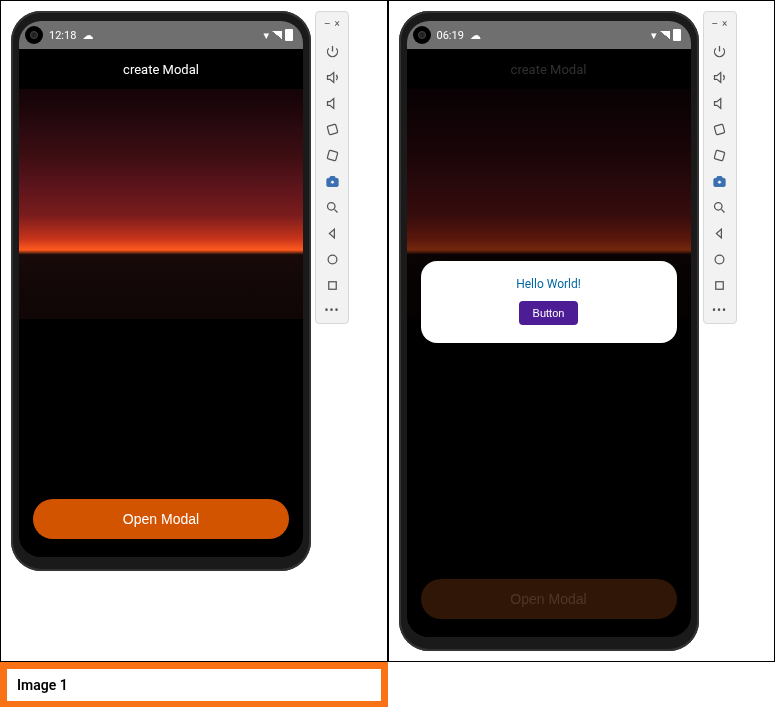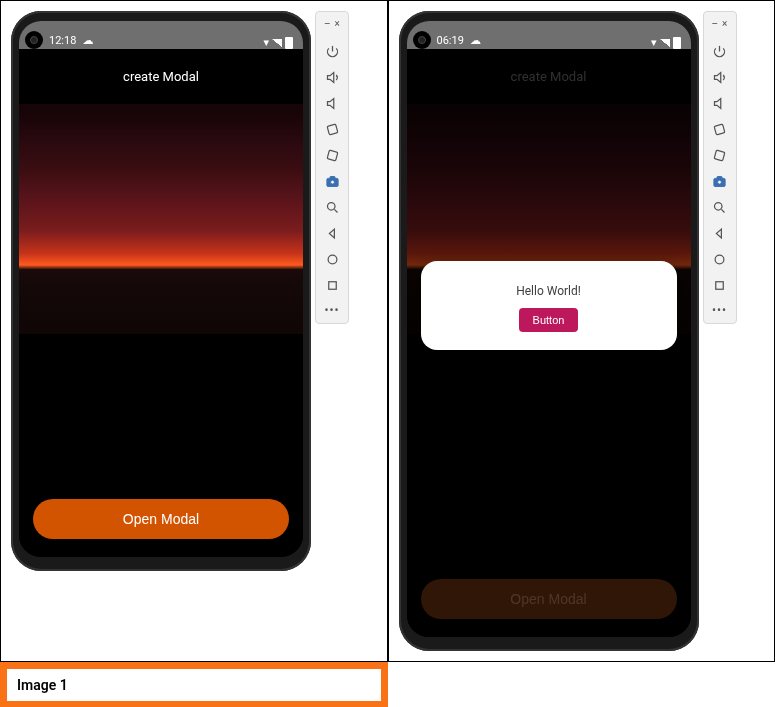--- a/index.html
+++ b/index.html
@@ -28,41 +28,41 @@
     background:#000;
     border-radius:22px;
     overflow:hidden;
   }
 
   
   .statusbar {
     height:28px;
     background:#6f6f6f;
     display:flex;
-    align-items:flex-end;
+    align-items:center;
     justify-content:space-between;
     padding:0 10px 0 6px;
     font-size:11px;
     color:#fff;
     gap:7px;
   }
   .statusbar .left { display:flex; align-items:center; gap:6px; }
   .camera {
     width:18px; height:18px; border-radius:50%; background:#000;
     display:flex; align-items:center; justify-content:center;
   }
   .camera::after{content:""; width:6px;height:6px;border-radius:50%;background:#222;border:1px solid #444;}
   .clouds { font-size:11px; }
   .status-icons { display:flex; gap:3px; align-items:center; }
   .sig { width:10px;height:8px; background:linear-gradient(to top right, transparent 49%, #fff 50%);}
   .batt { width:8px;height:12px;background:#fff;border-radius:1px;}
 
   
   .appheader {
-    height:55px;
+    height:40px;
     display:flex;
     align-items:center;
     justify-content:center;
     background:#000;
     color:#fff;
     font-size:13px;
   }
 
   
   .sky {
@@ -112,23 +112,23 @@
     top:240px;
     background:#fff;
     border-radius:16px;
     padding:16px 10px 18px 10px;
     display:flex;
     flex-direction:column;
     align-items:center;
     gap:10px;
     box-shadow: 0 6px 16px rgba(0,0,0,0.5);
   }
-  .modal-title { font-size:12px; color:#404040;margin-top:7px; }
+  .modal-title { font-size:12px; color:#0369a1; }
   .modal-btn {
-    background:#be185d;
+    background:#4c1d95;
     color:#fff;
     border:none;
     border-radius:4px;
     padding:6px 14px;
     font-size:11px;
     cursor:pointer;
   }
 
   
   .toolbar {

